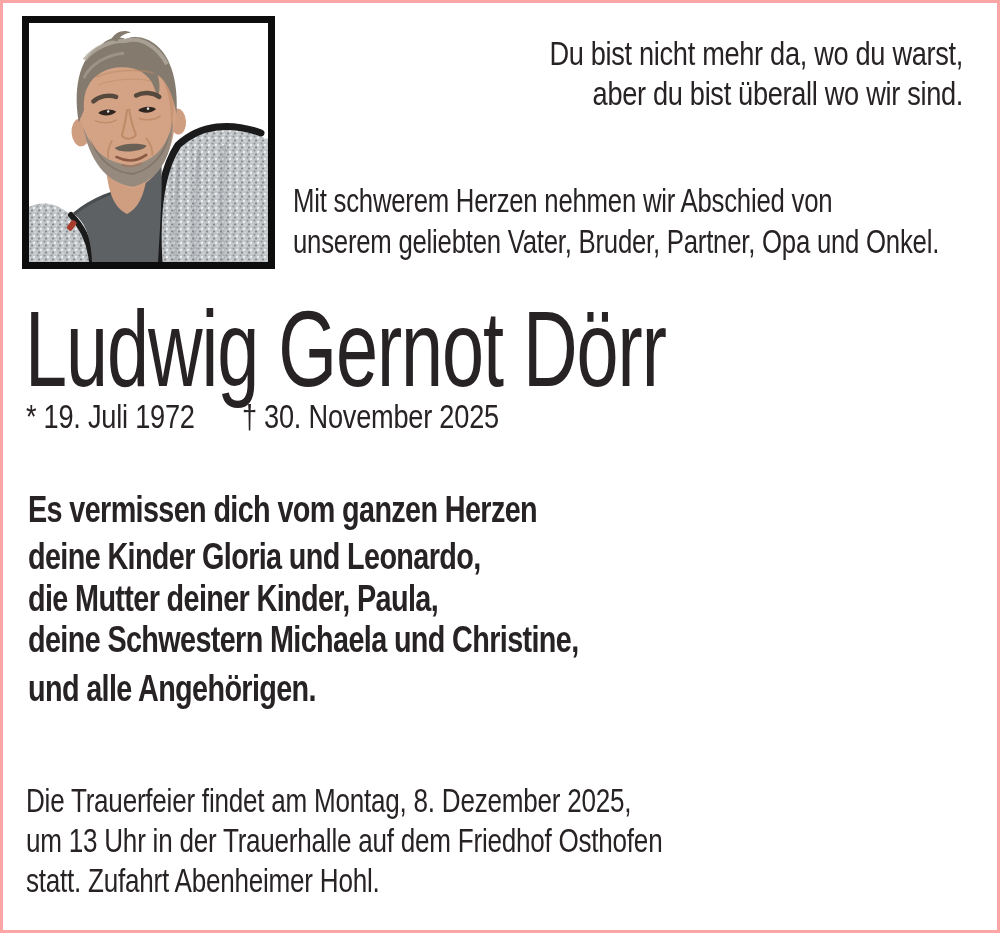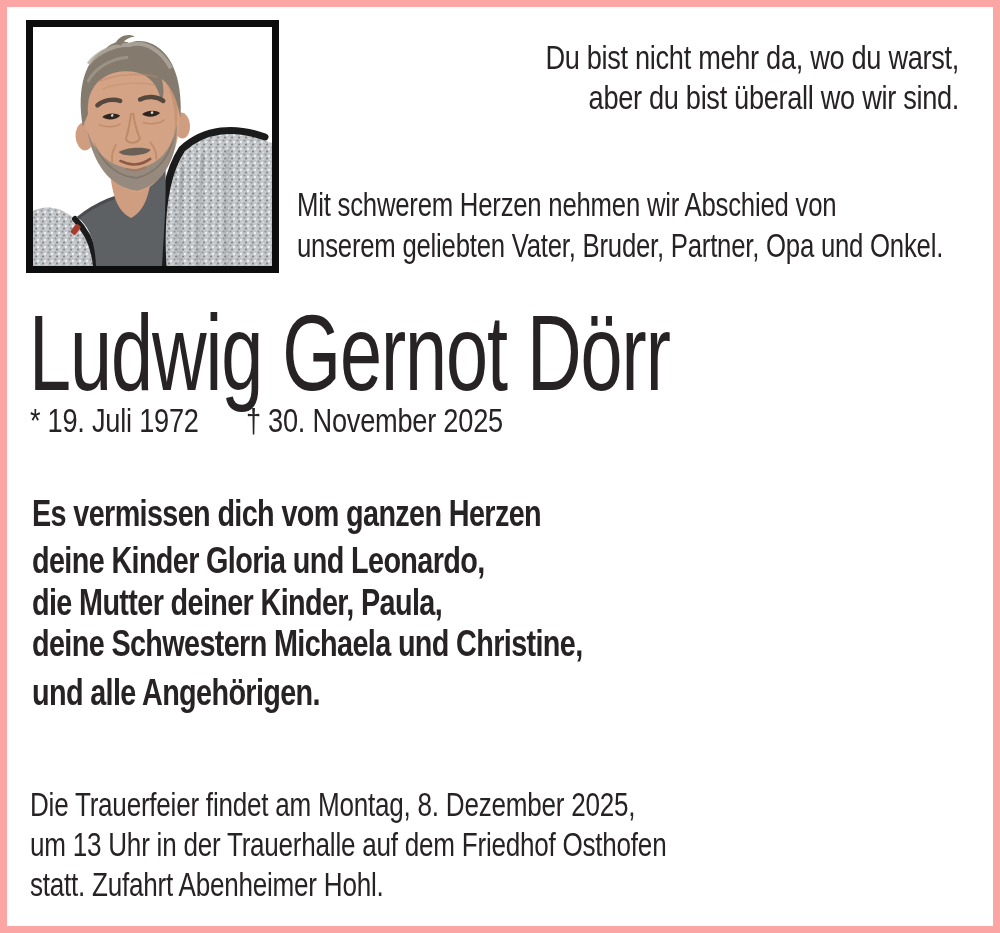--- a/index.html
+++ b/index.html
@@ -2,21 +2,21 @@
 <html lang="de"><head>
 <meta charset="utf-8">
 <style>
   * { margin:0; padding:0; box-sizing:border-box; }
   html,body { background:#ffffff; }
   body { font-family:"Liberation Sans", sans-serif; }
   .page {
     position:relative;
     width:1000px; height:933px;
     background:#ffffff;
-    border:7px solid #fca5a5;
+    border:3px solid #fca5a5;
     overflow:hidden;
     color:#272223;
   }
   .t { position:absolute; white-space:nowrap; color:#272223; }
 
   
   .photo-frame {
     position:absolute; left:19px; top:13px;
     width:253px; height:253px;
     border:7px solid #0d0d0d;

